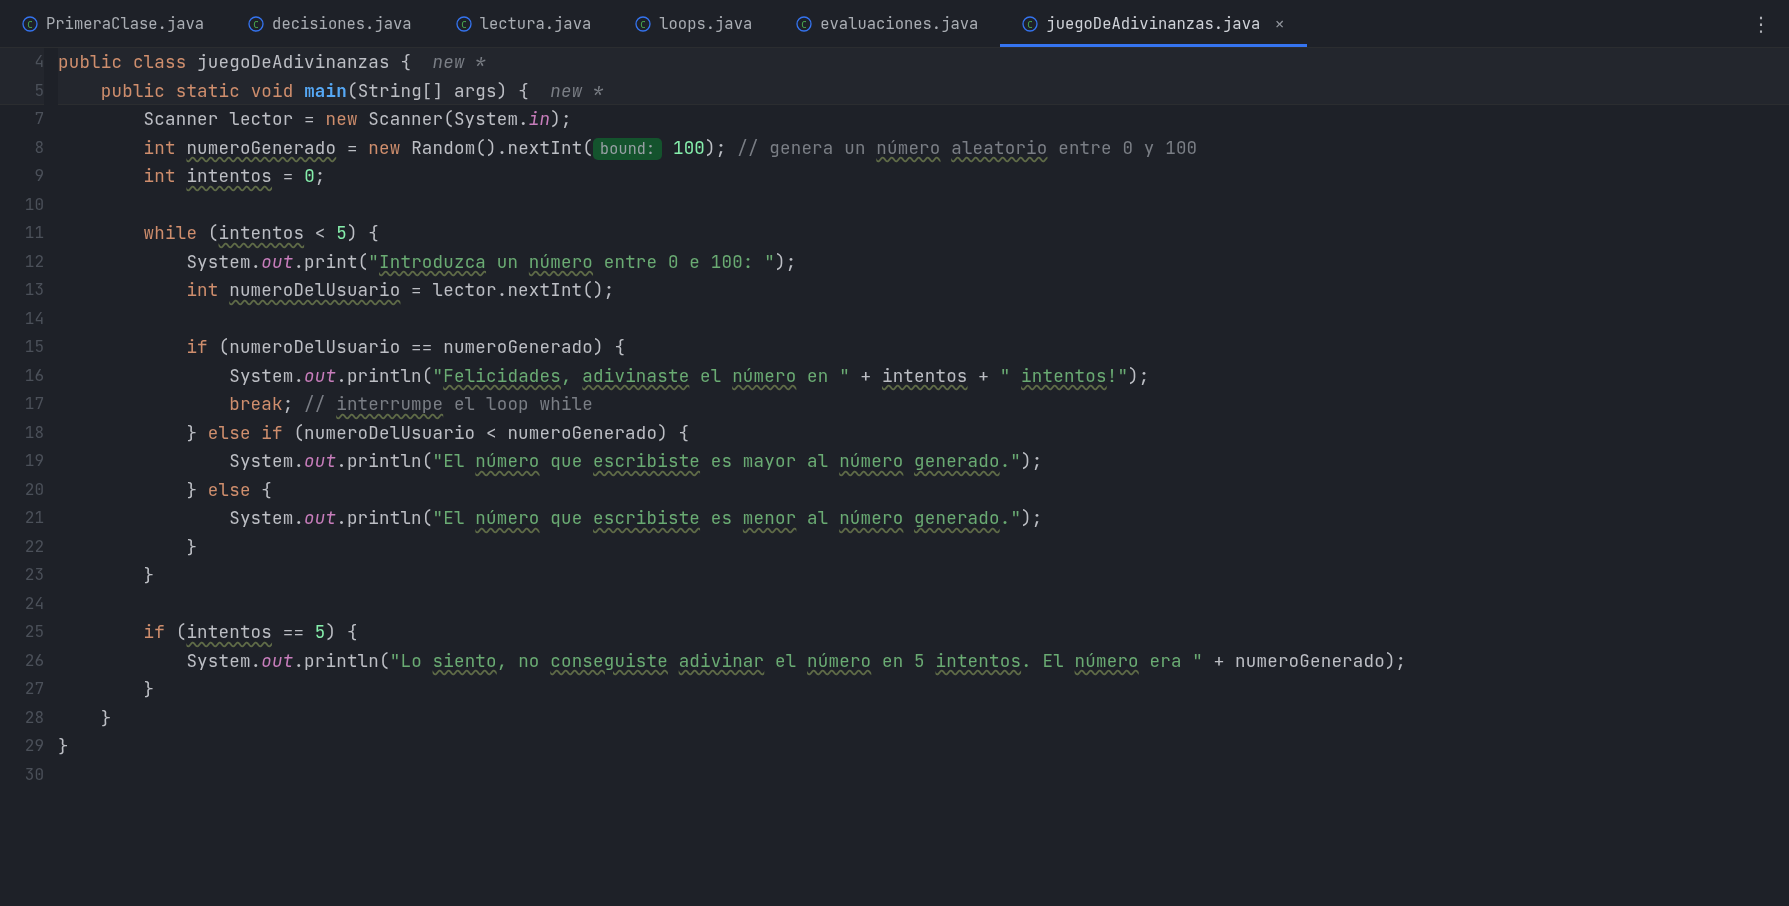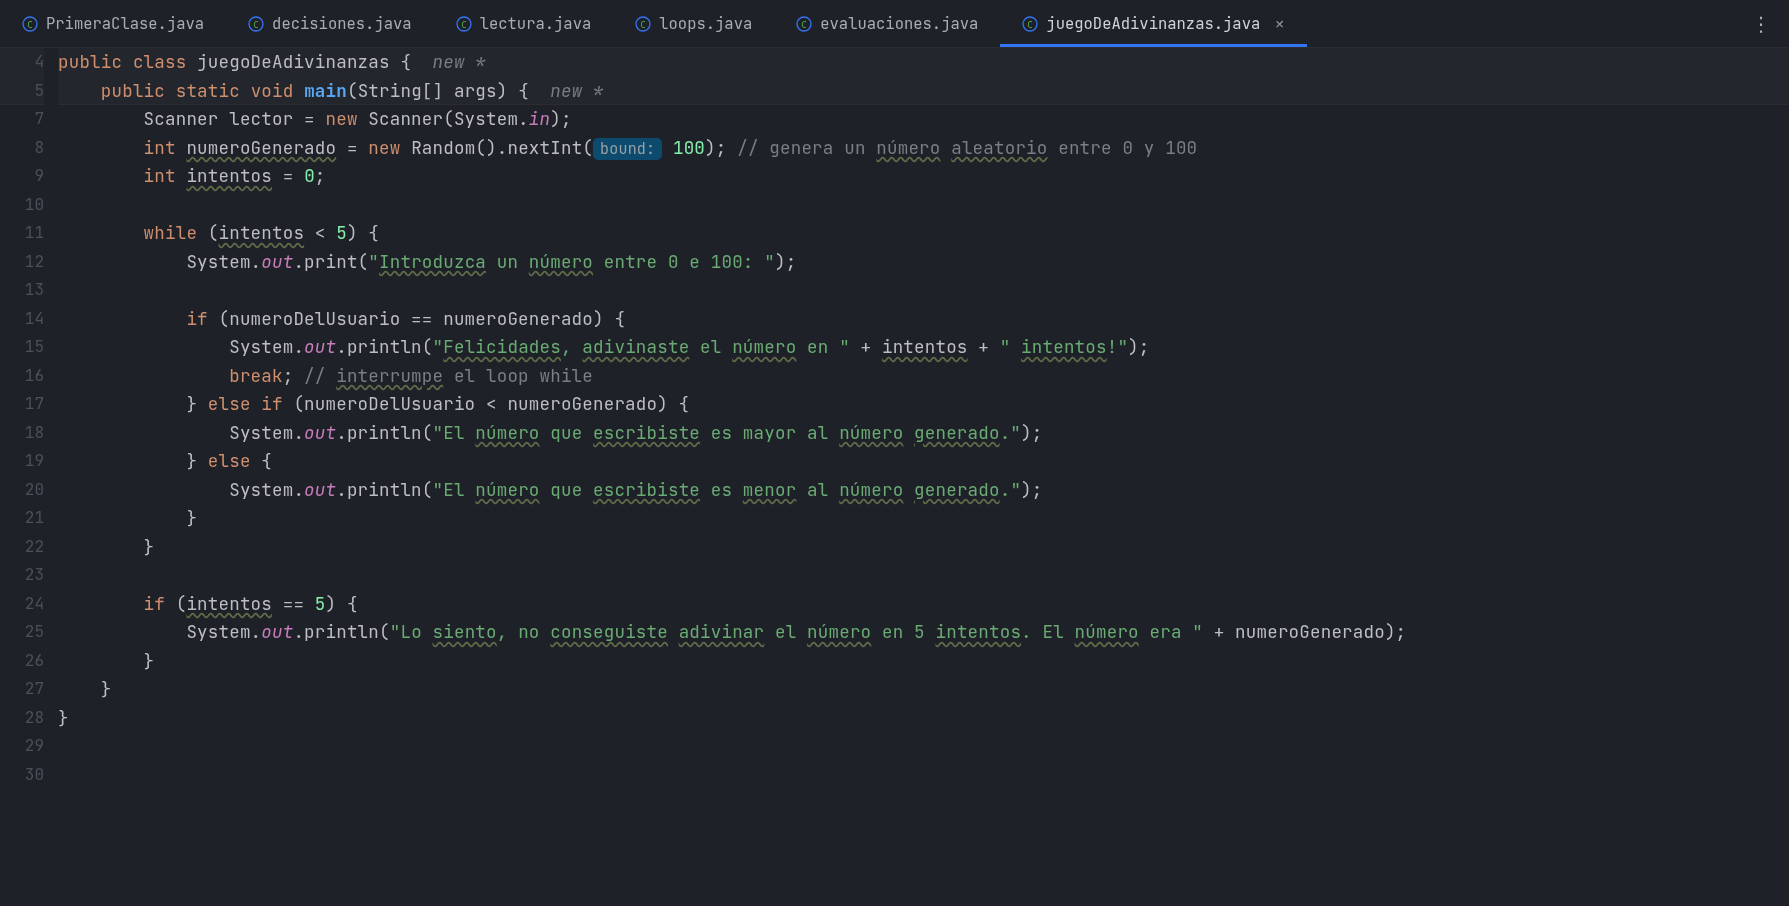--- a/index.html
+++ b/index.html
@@ -21,21 +21,21 @@
   .sticky { background:#23262d; }
   .sticky-sep { border-bottom:1px solid #2b2d30; }
   
   .kw  { color:#cf8e6d; }       
   .fn  { color:#56a8f5;font-weight:bold; }       
   .fld { color:#c77dbb; font-style:italic; } 
   .str { color:#6aab73; }       
   .num { color:#86efac; }       
   .cmt { color:#7a7e85; }       
   .hint{ color:#7a7e85;font-style:italic; }       
-  .hintbox{ background:#0c4a6e; color:#9aa0a6; padding:1px 7px; border-radius:5px; font-size:15px; }
+  .hintbox{ background:#14532d; color:#9aa0a6; padding:1px 7px; border-radius:5px; font-size:15px; }
   .und { text-decoration-line:underline; text-decoration-style:wavy; text-decoration-color:#5f6b47; text-underline-offset:3px; }
   .undg{ text-decoration-line:underline; text-decoration-style:wavy; text-decoration-color:#5f6b47; text-underline-offset:3px; color:#6aab73; }
   .ident { color:#bcbec4; }
   svg.jicon { width:16px; height:16px; }
 </style>
 </head>
 <body>
 
 <div class="tabstrip">
   <div class="tab">
@@ -143,20 +143,21 @@
     <div class="line"><span>        </span><span class="kw">int</span><span> </span><span class="und">numeroGenerado</span><span> = </span><span class="kw">new</span><span> Random().nextInt(</span><span class="hintbox">bound:</span><span> </span><span class="num">100</span><span>); </span><span class="cmt">// genera un </span><span class="cmt und">número</span><span class="cmt"> </span><span class="cmt und">aleatorio</span><span class="cmt"> entre 0 y 100</span></div>
 
     <div class="line"><span>        </span><span class="kw">int</span><span> </span><span class="und">intentos</span><span> = </span><span class="num">0</span><span>;</span></div>
 
     <div class="line"><span></span></div>
 
     <div class="line"><span>        </span><span class="kw">while</span><span> (</span><span class="und">intentos</span><span> &lt; </span><span class="num">5</span><span>) {</span></div>
 
     <div class="line"><span>            System.</span><span class="fld">out</span><span>.print(</span><span class="str">"</span><span class="undg">Introduzca</span><span class="str"> un </span><span class="undg">número</span><span class="str"> entre 0 e 100: "</span><span>);</span></div>
 
+    <div class="line"><span>            </span><span class="kw">int</span><span> </span><span class="und">numeroDelUsuario</span><span> = lector.nextInt();</span></div>
 
 
     <div class="line"><span></span></div>
 
     <div class="line"><span>            </span><span class="kw">if</span><span> (numeroDelUsuario == numeroGenerado) {</span></div>
 
     <div class="line"><span>                System.</span><span class="fld">out</span><span>.println(</span><span class="str">"</span><span class="undg">Felicidades</span><span class="str">, </span><span class="undg">adivinaste</span><span class="str"> el </span><span class="undg">número</span><span class="str"> en "</span><span> + </span><span class="und">intentos</span><span> + </span><span class="str">" </span><span class="undg">intentos</span><span class="str">!"</span><span>);</span></div>
 
     <div class="line"><span>                </span><span class="kw">break</span><span>; </span><span class="cmt">// </span><span class="cmt und">interrumpe</span><span class="cmt"> el loop while</span></div>
 

